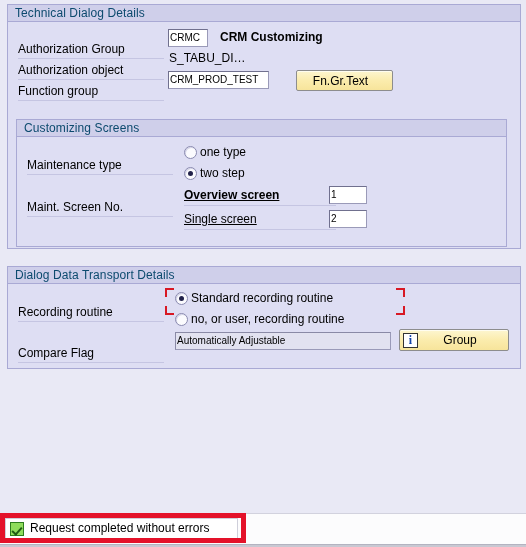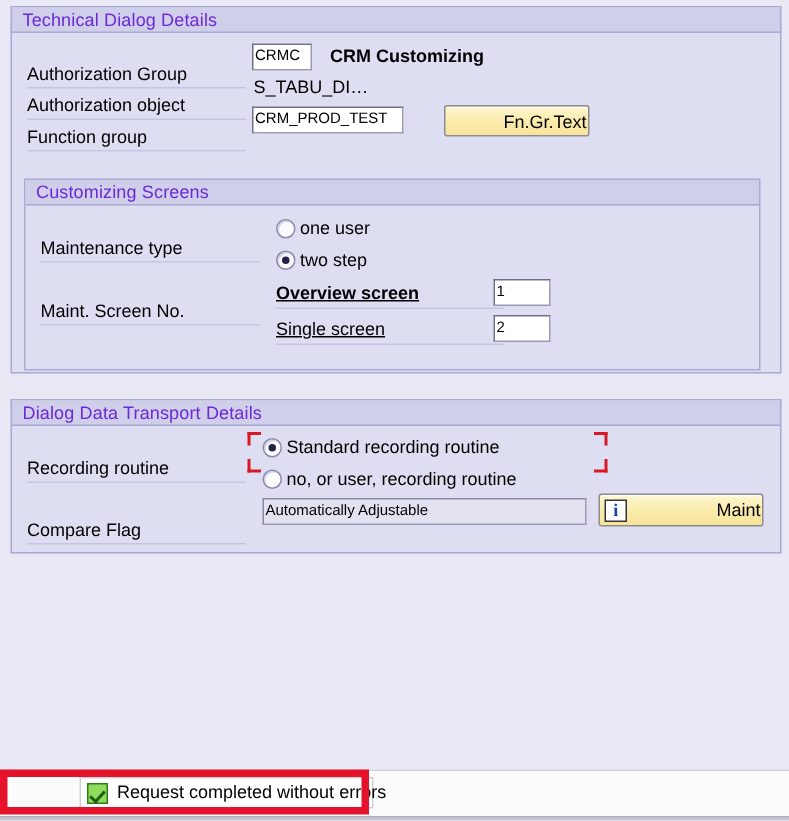--- a/index.html
+++ b/index.html
@@ -25,21 +25,21 @@
     position: absolute;
     background: #dedef3;
     border: 1px solid #a9a9d4;
   }
   .gb-header {
     height: 17px;
     background: #cfcfea;
     border-bottom: 1px solid #a9a9d4;
     padding: 1px 0 0 7px;
     font-size: 12px;
-    color: #6d28d9;
+    color: #0c4a6e;
     letter-spacing: 0.1px;
     white-space: nowrap;
     overflow: hidden;
   }
   .gb-body {
     position: relative;
     width: 100%;
     height: calc(100% - 18px);
   }
 
@@ -149,24 +149,24 @@
     border: 1px solid #8d8d8d;
     border-radius: 2px;
     font-size: 12px;
     color: #000;
     text-align: center;
     white-space: nowrap;
     box-shadow: inset 0 1px 0 #fffdf0;
   }
   .btn-label {
     position: absolute;
-    left: 0; right: 1px;
+    left: 0; right: 8px;
     top: 50%;
     transform: translateY(-50%);
-    text-align: right;
+    text-align: center;
   }
   .info-icon {
     position: absolute;
     left: 3px; top: 3px;
     width: 15px; height: 15px;
     background: #ffffff;
     border: 1px solid #333;
   }
   .info-icon i {
     position: absolute;
@@ -202,24 +202,23 @@
   #status-highlight {
     position: absolute;
     left: 0; top: 513px;
     width: 246px; height: 30px;
     border: 5px solid #e4122a;
     pointer-events: none;
   }
   .status-inner {
     position: absolute;
     left: 5px; top: 4px;
-    width: 196px; height: 21px;
+    width: 233px; height: 21px;
     background: #ffffff;
     border: 1px solid #cfcfda;
-    margin-left: 48px;
   }
   .ok-icon {
     position: absolute;
     left: 4px; top: 3px;
     width: 14px; height: 14px;
     background: #8fdc5c;
     border: 1px solid #2d7d1e;
   }
   .ok-icon::after {
     content: "";
@@ -276,21 +275,21 @@
       <div class="groupbox" style="left:8px; top:97px; width:491px; height:128px;">
         <div class="gb-header">Customizing Screens</div>
         <div class="gb-body">
 
           <div class="row" style="top:7px;">
             <div class="flabel ruled">Maintenance type</div>
           </div>
 
           <div class="radio-row" style="left:167px; top:7px;">
             <span class="radio"></span>
-            <span class="radio-label">one user</span>
+            <span class="radio-label">one type</span>
           </div>
 
           <div class="radio-row" style="left:167px; top:28px;">
             <span class="radio checked"></span>
             <span class="radio-label">two step</span>
           </div>
 
           <div class="row" style="top:49px;">
             <div class="flabel ruled">Maint. Screen No.</div>
           </div>
@@ -325,21 +324,21 @@
 
       <div class="row" style="top:48px;">
         <div class="flabel ruled">Compare Flag</div>
       </div>
       <div class="inp readonly" style="left:167px; top:48px; width:216px;">Automatically Adjustable</div>
 
       <div class="btn" style="left:391px; top:45px; width:110px; height:22px;">
         <span class="info-icon">
             <i>i</i>
           </span>
-        <span class="btn-label" style="left:20px;">Maint</span>
+        <span class="btn-label" style="left:20px;">Group</span>
       </div>
     </div>
   </div>
 
   <div class="corner tl" style="left:165px; top:288px;"></div>
   <div class="corner tr" style="left:396px; top:288px;"></div>
   <div class="corner bl" style="left:165px; top:306px;"></div>
   <div class="corner br" style="left:396px; top:306px;"></div>
 
   <div id="statusbar">

